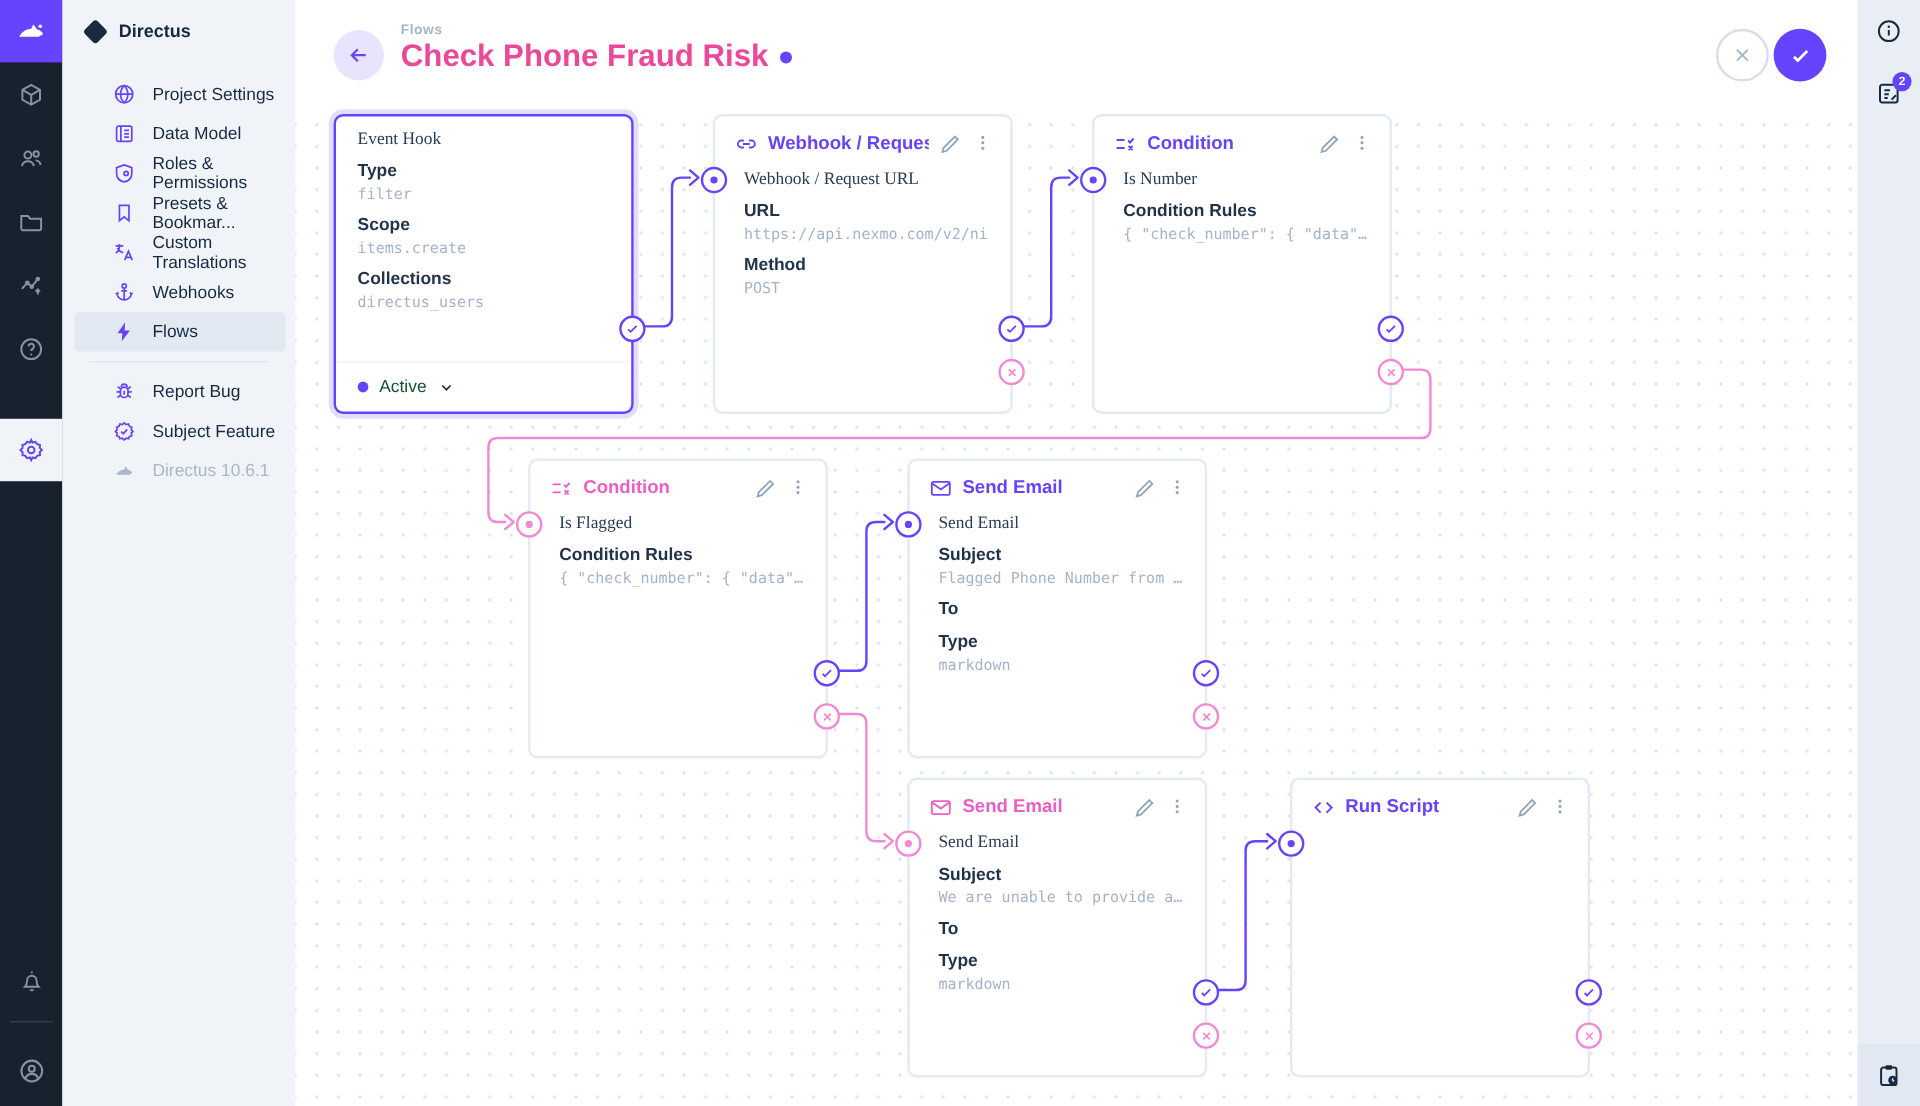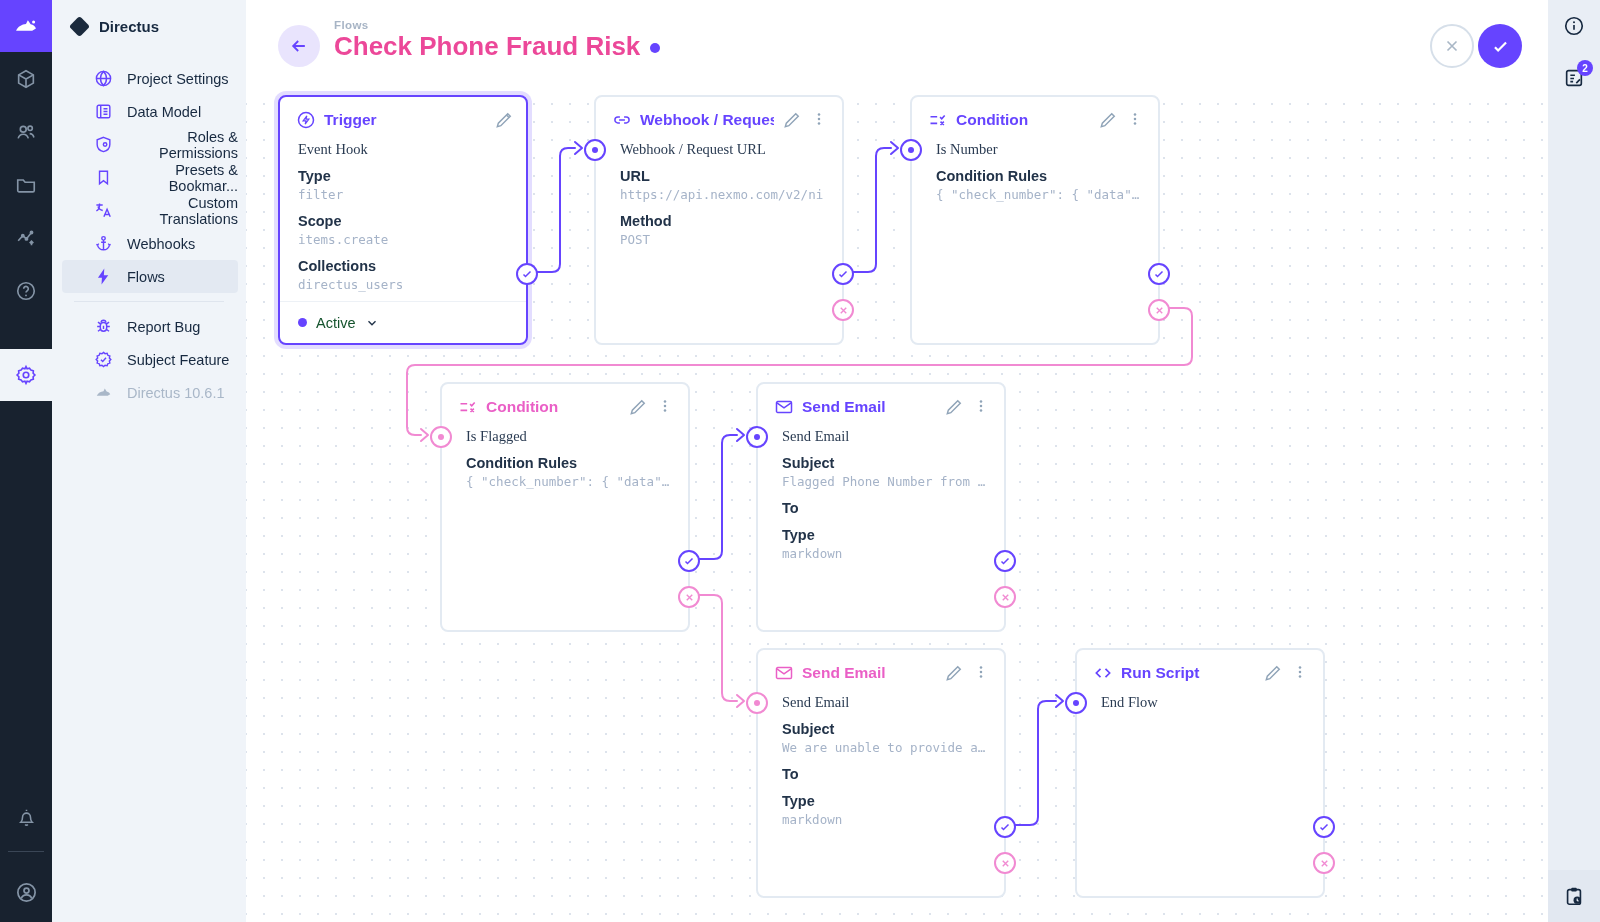--- a/index.html
+++ b/index.html
@@ -20,21 +20,21 @@
   .mod-divider { width:36px; height:1px; background:#3a4656; margin:10px 0; }
   .mod-bottom .mod-icon { height:48px; }
 
   .sidebar { position:absolute; left:52px; top:0; width:194px; height:922px;
     background:#f0f4f9; z-index:40; }
   .project-header { height:52px; display:flex; align-items:center; gap:12px;
     padding:0 16px; }
   .diamond { width:15px; height:15px; background:#1b2a3d; border-radius:3px;
     transform:rotate(45deg) ; margin-left:4px;}
   .project-name { font-size:15px; font-weight:700; color:#172940; }
-  .nav { padding-top:10px;text-align:right; }
+  .nav { padding-top:10px; }
   .nav-item { height:33px; display:flex; align-items:center; gap:14px;
     padding:0 0 0 32px; margin:0 8px 0 10px; border-radius:4px;
     color:#172940; font-size:14.5px; font-weight:500; cursor:pointer; }
   .nav-item .nico { color:#6644ff; width:19px; height:19px; flex:0 0 19px; }
   .nav-item.active { background:#e3e9f2; }
   .nav-item.muted { color:#a9b7c8; }
   .nav-item.muted .nico { color:#a9b7c8; }
   .nav-divider { height:1px; background:#dfe5ee; margin:8px 22px; }
 
   .right-bar { position:absolute; right:0; top:0; width:52px; height:922px;
@@ -134,35 +134,20 @@
   </g>
   <g stroke="#f18ad2" stroke-width="2" fill="none" stroke-linecap="round" stroke-linejoin="round">
     <path d="M1160 308 H1184 Q1192 308 1192 316 V357 Q1192 365 1184 365 H415 Q407 365 407 373 V427 Q407 435 415 435 H421"></path>
     <path d="M421 429 L428 435 L421 441"></path>
     <path d="M690 595 H714 Q722 595 722 603 V693 Q722 701 730 701 H737"></path>
     <path d="M737 695 L744 701 L737 707"></path>
   </g>
 </svg>
 
 <div class="card selected" style="left:278px; top:95px;">
-  <div class="card-header">
-    <span class="op-icon">
-      <svg class="ic" viewBox="0 0 24 24" width="20" height="20" fill="none" stroke="currentColor" stroke-width="1.8">
-          <circle cx="12" cy="12" r="9"></circle>
-          <path d="M13 7l-4.5 6H12l-1 4 4.5-6H12l1-4z" stroke-width="1.4"></path>
-        </svg>
-    </span>
-    <span class="card-title">Trigger</span>
-    <span class="hicon">
-      <svg class="ic" viewBox="0 0 24 24" width="20" height="20" fill="none" stroke="currentColor" stroke-width="1.8">
-          <path d="M4 20l1.2-4.2L16.5 4.5l3 3L8.2 18.8 4 20z"></path>
-          <path d="M15 6l3 3"></path>
-        </svg>
-    </span>
-  </div>
   <div class="card-body">
     <div class="subtitle">Event Hook</div>
     <div class="f-label">Type</div>
     <div class="f-value">filter</div>
     <div class="f-label">Scope</div>
     <div class="f-value">items.create</div>
     <div class="f-label">Collections</div>
     <div class="f-value">directus_users</div>
   </div>
   <div class="status-bar">
@@ -408,23 +393,20 @@
         </svg>
     </span>
     <span class="hicon">
       <svg class="ic" viewBox="0 0 24 24" width="18" height="18" fill="currentColor">
           <circle cx="12" cy="6" r="1.7"></circle>
           <circle cx="12" cy="12" r="1.7"></circle>
           <circle cx="12" cy="18" r="1.7"></circle>
         </svg>
     </span>
   </div>
-  <div class="card-body">
-    <div class="subtitle">End Flow</div>
-  </div>
   <div class="conn in">
       <span class="dot"></span>
     </div>
   <div class="conn ok">
     <svg class="ic" viewBox="0 0 24 24" width="12" height="12" fill="none" stroke="currentColor" stroke-width="3">
         <path d="M5 13l4 4 10-10"></path>
       </svg>
   </div>
   <div class="conn no pink">
     <svg class="ic" viewBox="0 0 24 24" width="11" height="11" fill="none" stroke="currentColor" stroke-width="3">

